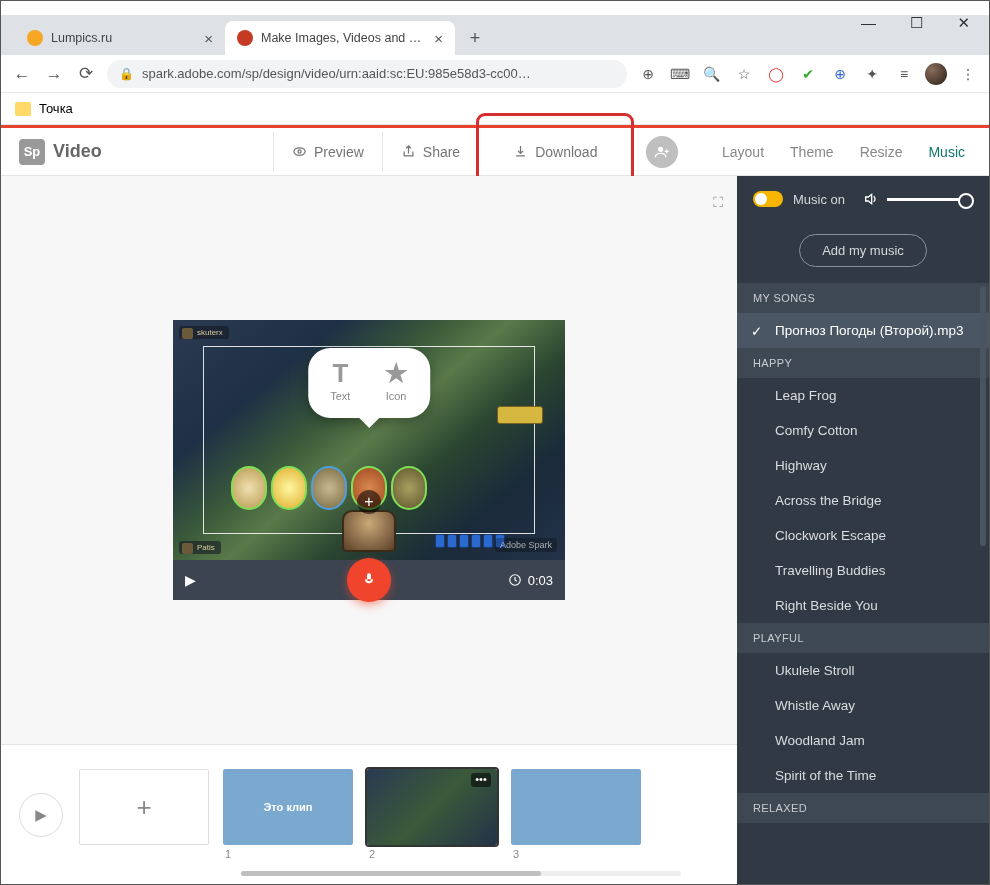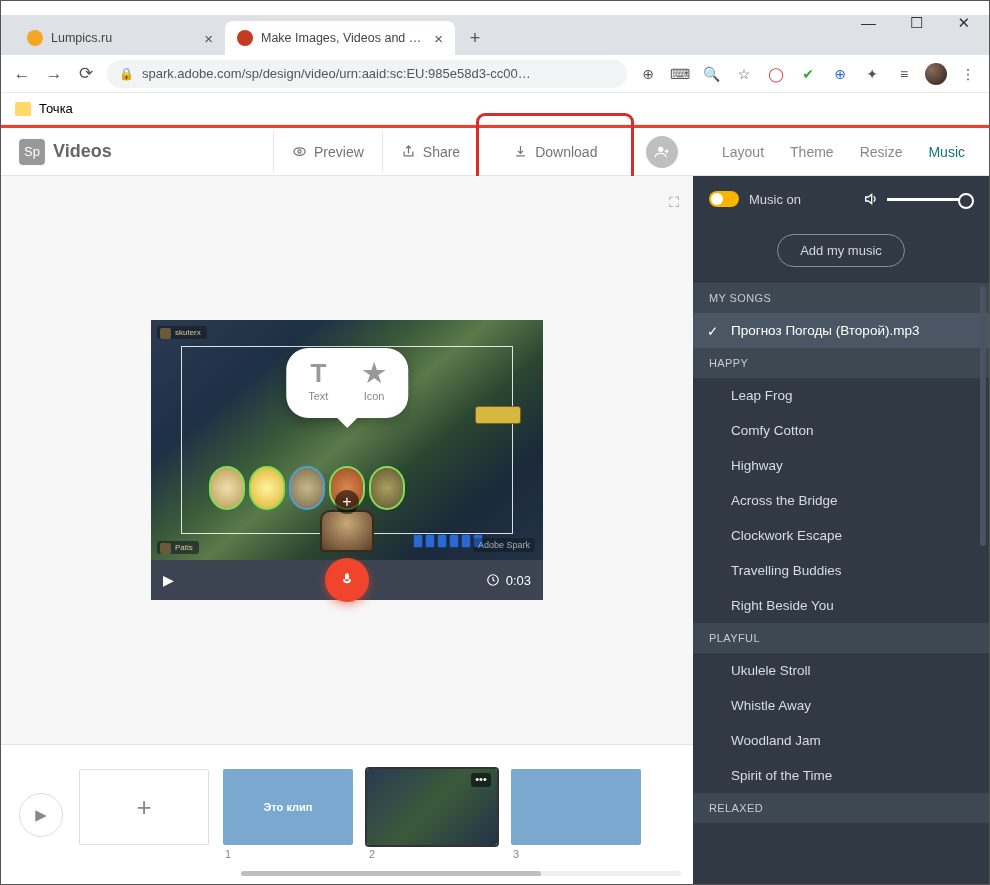--- a/index.html
+++ b/index.html
@@ -20,21 +20,21 @@
 .urlbar{flex:1;height:28px;background:#f1f3f4;border-radius:14px;display:flex;align-items:center;padding:0 12px;font-size:13px;color:#555;gap:8px}
 .urlbar .lock{font-size:12px;color:#666}
 .ext-ico{width:22px;height:22px;display:flex;align-items:center;justify-content:center;font-size:14px;color:#555}
 .avatar{width:22px;height:22px;border-radius:50%;background:radial-gradient(circle at 30% 30%,#8a6d5c,#2a1f18)}
 .bmk{height:32px;background:#fff;display:flex;align-items:center;padding:0 14px;gap:8px;font-size:13px;color:#000000;border-bottom:1px solid #e8e8e8}
 .bmk .fold{width:16px;height:14px;background:#ffd968;border-radius:2px}
 .redline{height:3px;background:#e8422f}
 .app{flex:1;display:flex;flex-direction:column;min-height:0}
 .apptop{height:48px;border-bottom:1px solid #e5e5e5;display:flex;align-items:center}
 .brand{display:flex;align-items:center;gap:8px;padding:0 18px;font-size:18px;font-weight:600;color:#666;width:272px}
-.brand .sp{width:26px;height:26px;background:#999;color:#fff;border-radius:4px;display:flex;align-items:center;justify-content:center;font-size:13px;font-weight:400}
+.brand .sp{width:26px;height:26px;background:#999;color:#fff;border-radius:4px;display:flex;align-items:center;justify-content:center;font-size:13px;font-weight:700}
 .tbtn{height:40px;padding:0 18px;display:flex;align-items:center;gap:7px;font-size:14px;color:#757575;border-left:1px solid #e5e5e5}
 .tbtn svg{width:15px;height:15px}
 .dlwrap{border:3px solid #d62e2e;border-radius:9px;padding:16px;margin:8px -2px}
 .invite{width:32px;height:32px;border-radius:50%;background:#bfbfbf;display:flex;align-items:center;justify-content:center;margin-left:14px;color:#fff}
 .rnav{margin-left:auto;display:flex;gap:26px;padding-right:24px;font-size:14px;color:#888}
 .rnav .active{color:#0f766e;font-weight:400}
 .workrow{flex:1;display:flex;min-height:0}
 .canvas-area{flex:1;background:#f7f7f7;display:flex;flex-direction:column;min-width:0}
 .stage{flex:1;display:flex;align-items:center;justify-content:center;position:relative}
 .expand-ico{position:absolute;top:18px;right:14px;color:#999;font-size:14px}
@@ -74,21 +74,21 @@
 .clip{display:flex;flex-direction:column;gap:3px}
 .clip .th{width:130px;height:76px;border-radius:2px;position:relative}
 .clip .num{font-size:11px;color:#888;padding-left:2px}
 .th.add{border:1px solid #ddd;display:flex;align-items:center;justify-content:center;font-size:26px;color:#888;background:#fff}
 .th.blue{background:#7aa8cf;color:#fff;display:flex;align-items:center;justify-content:center;font-size:11px;font-weight:600}
 .th.sel{background:linear-gradient(135deg,#2a3a52,#3a5a3a,#233248);outline:2px solid #333}
 .th.sel .dots{position:absolute;right:6px;top:4px;width:20px;height:14px;background:rgba(0,0,0,.55);border-radius:3px;color:#fff;font-size:11px;text-align:center;line-height:12px}
 .th.empty{background:#7aa8cf}
 .scrolltrack{position:absolute;bottom:8px;left:240px;width:440px;height:5px;background:#eee;border-radius:3px}
 .scrolltrack .sb{position:absolute;left:0;width:300px;height:5px;background:#bfbfbf;border-radius:3px}
-.panel{width:296px;background:#313a44;color:#d4d7db;display:flex;flex-direction:column;font-size:13px;overflow:hidden;position:relative}
+.panel{width:252px;background:#313a44;color:#d4d7db;display:flex;flex-direction:column;font-size:13px;overflow:hidden;position:relative}
 .prow{height:46px;display:flex;align-items:center;padding:0 16px;gap:10px}
 .toggle{width:30px;height:16px;background:#f7b500;border-radius:8px;position:relative}
 .toggle::after{content:"";position:absolute;left:2px;top:2px;width:12px;height:12px;background:#fff;border-radius:50%}
 .vol{margin-left:auto;display:flex;align-items:center;gap:8px}
 .vslider{width:86px;height:3px;background:#fff;position:relative}
 .vslider::after{content:"";position:absolute;right:-1px;top:-5px;width:12px;height:12px;border:2px solid #fff;border-radius:50%;background:#313a44}
 .addmusic{margin:12px auto 16px;padding:8px 22px;border:1px solid #8a9099;border-radius:18px;font-size:13px;color:#d4d7db;background:transparent;width:fit-content}
 .section{background:#3e4853;padding:9px 16px;font-size:11px;font-weight:400;letter-spacing:.4px;color:#c8ccd1}
 .track{padding:10px 16px 10px 38px;font-size:13.5px;color:#d9dce0;position:relative}
 .track.sel{background:#4a5663;color:#fff}
@@ -145,21 +145,21 @@
     <span class="fold"></span>
     <span>Точка</span>
   </div>
 
   <div class="redline"></div>
 
   <div class="app">
     <div class="apptop">
       <div class="brand">
         <span class="sp">Sp</span>
-        <span>Videos</span>
+        <span>Video</span>
       </div>
       <div class="tbtn">
         <svg viewBox="0 0 24 24" fill="none" stroke="#757575" stroke-width="2">
             <ellipse cx="12" cy="12" rx="9" ry="6"></ellipse>
             <circle cx="12" cy="12" r="2.5"></circle>
           </svg>
         <span>Preview</span>
       </div>
       <div class="tbtn">
         <svg viewBox="0 0 24 24" fill="none" stroke="#757575" stroke-width="2">

